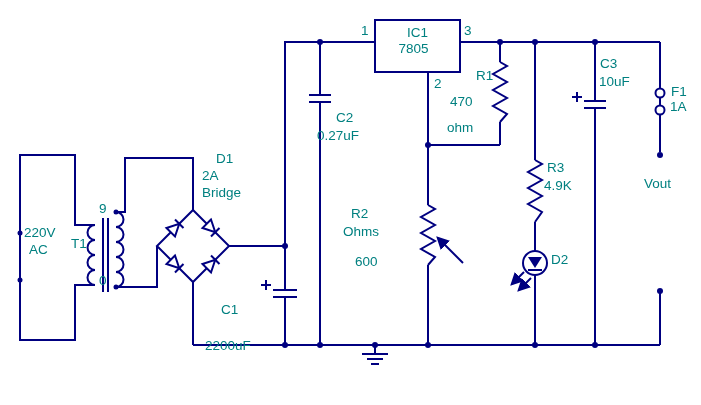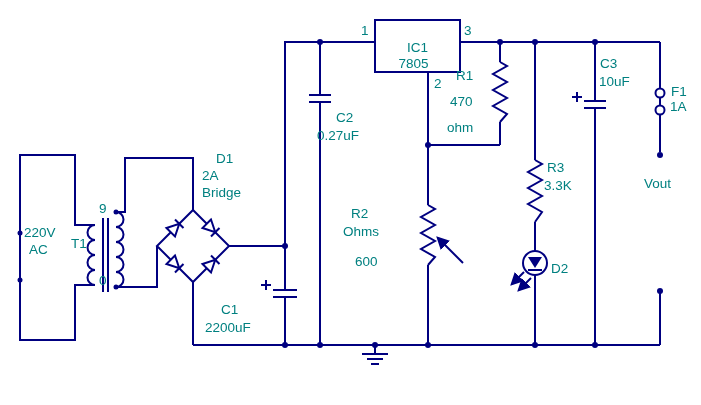--- a/index.html
+++ b/index.html
@@ -8,21 +8,21 @@
     font-family:"Liberation Sans", sans-serif; overflow:hidden;
   }
   .canvas svg { position:absolute; left:0; top:0; }
   .wire { stroke:var(--wire,#000080); stroke-width:2; fill:none; }
   .compfill { stroke:var(--wire,#000080); stroke-width:2; fill:#fff; }
   .fillnavy { fill:var(--wire,#000080); stroke:none; }
   .lbl {
     position:absolute; color:var(--label,#008080); font-size:13.5px;
     line-height:1.05; white-space:pre; user-select:none;
   }
-  .lbl.center { text-align:center;margin-top:15px; }
+  .lbl.center { text-align:center; }
 </style>
 </head>
 <body>
 
 <div class="canvas">
 
   <svg width="701" height="405" viewBox="0 0 701 405">
     <defs>
       <marker id="arrow" viewBox="0 0 10 10" refX="8" refY="5" markerWidth="6.5" markerHeight="6.5" orient="auto">
         <path d="M0,0 L10,5 L0,10 z" fill="#000080"></path>
@@ -179,36 +179,36 @@
 
   <div class="lbl" style="left:24px;top:226px">220V</div>
   <div class="lbl" style="left:29px;top:243px">AC</div>
   <div class="lbl" style="left:71px;top:237px">T1</div>
   <div class="lbl" style="left:99px;top:202px">9</div>
   <div class="lbl" style="left:99px;top:274px">0</div>
   <div class="lbl" style="left:216px;top:152px">D1</div>
   <div class="lbl" style="left:202px;top:169px">2A</div>
   <div class="lbl" style="left:202px;top:186px">Bridge</div>
   <div class="lbl" style="left:221px;top:303px">C1</div>
-  <div class="lbl" style="left:205px;top:321px">2200uF</div>
+  <div class="lbl" style="left:205px;top:339px">2200uF</div>
   <div class="lbl" style="left:336px;top:111px">C2</div>
   <div class="lbl" style="left:317px;top:129px">0.27uF</div>
   <div class="lbl center" style="left:375px;top:26px;width:85px">IC1</div>
   <div class="lbl center" style="left:375px;top:42px;width:77px">7805</div>
   <div class="lbl" style="left:361px;top:24px">1</div>
   <div class="lbl" style="left:464px;top:24px">3</div>
   <div class="lbl" style="left:434px;top:77px">2</div>
-  <div class="lbl" style="left:456px;top:69px">R1</div>
+  <div class="lbl" style="left:476px;top:69px">R1</div>
   <div class="lbl" style="left:450px;top:95px">470</div>
   <div class="lbl" style="left:447px;top:121px">ohm</div>
   <div class="lbl" style="left:351px;top:207px">R2</div>
   <div class="lbl" style="left:343px;top:225px">Ohms</div>
   <div class="lbl" style="left:355px;top:255px">600</div>
   <div class="lbl" style="left:547px;top:161px">R3</div>
-  <div class="lbl" style="left:544px;top:179px">3.3K</div>
-  <div class="lbl" style="left:551px;top:262px">D2</div>
+  <div class="lbl" style="left:544px;top:179px">4.9K</div>
+  <div class="lbl" style="left:551px;top:253px">D2</div>
   <div class="lbl" style="left:600px;top:57px">C3</div>
   <div class="lbl" style="left:599px;top:75px">10uF</div>
   <div class="lbl" style="left:671px;top:85px">F1</div>
   <div class="lbl" style="left:670px;top:100px">1A</div>
   <div class="lbl" style="left:644px;top:177px">Vout</div>
 
 </div>
 
 </body></html>

